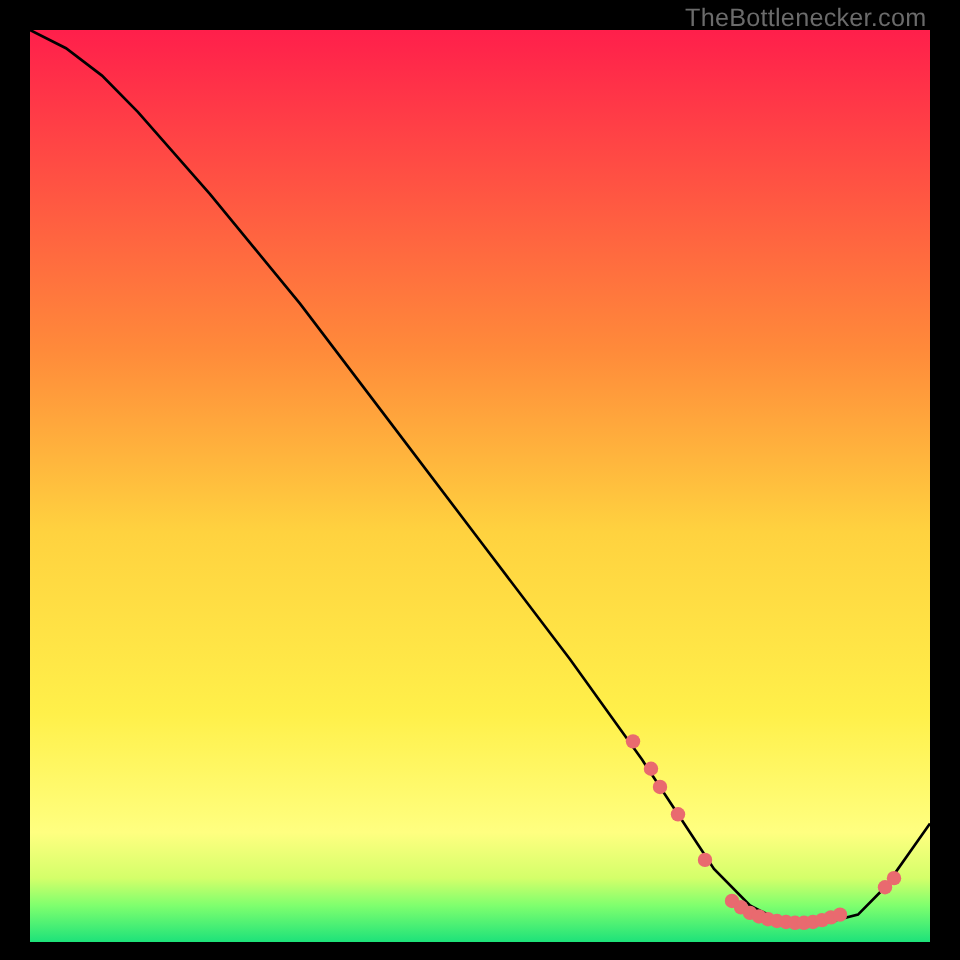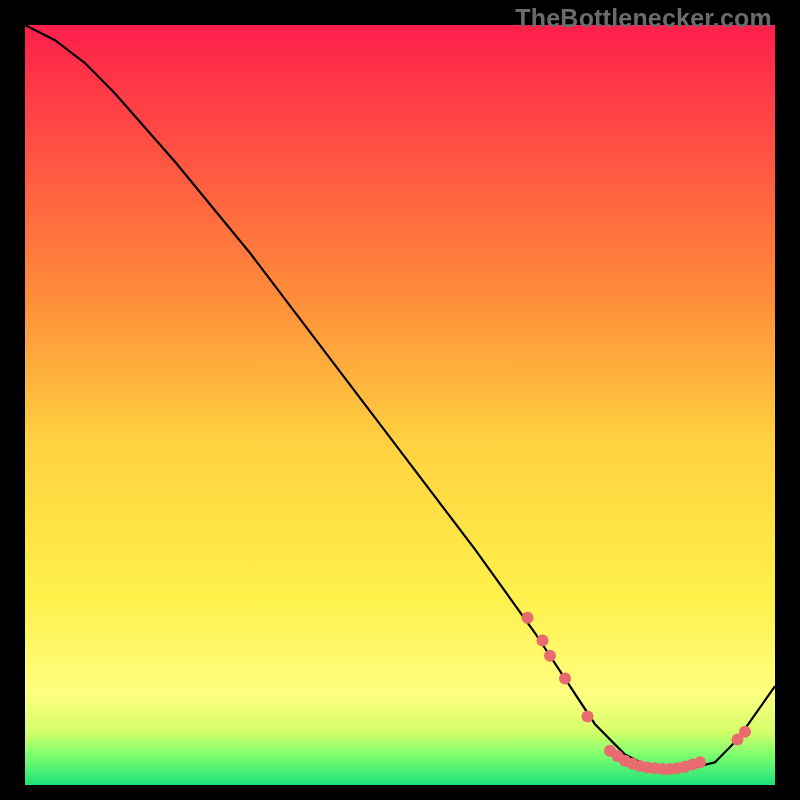--- a/index.html
+++ b/index.html
@@ -17,22 +17,22 @@
     top: 25px;
     width: 750px;
     height: 760px;
     background: #000;
   }
   .watermark {
     position: absolute;
     top: 4px;
     right: 28px;
     color: #6b6b6b;
-    font-size: 25px;
-    font-weight: 700;
+    font-size: 21px;
+    font-weight: 400;
     letter-spacing: 0.2px;
   }
   svg {
     display: block;
   }
 </style>
 </head>
 <body>
 
 <div class="frame">

